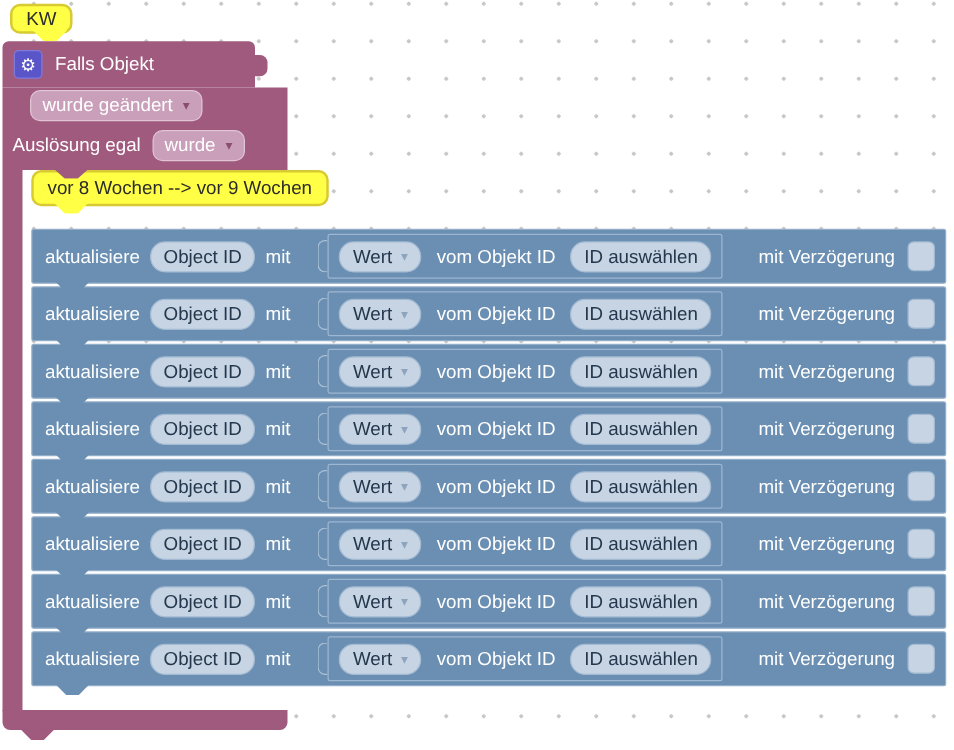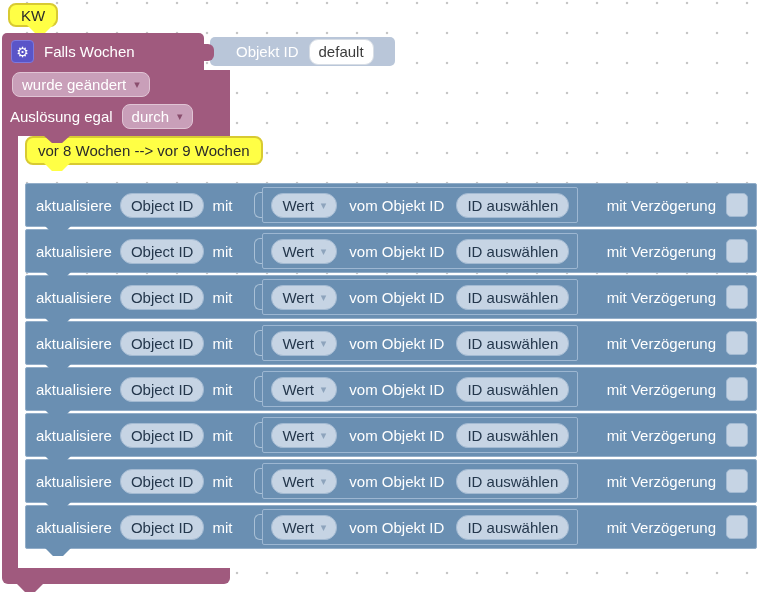--- a/index.html
+++ b/index.html
@@ -37,21 +37,21 @@
     width:21px;height:21px;border-radius:4px;background:#5a55c8;color:#fff;
     display:inline-flex;align-items:center;justify-content:center;font-size:14px;
     border:1px solid #7d79dd;cursor:pointer;
   }
   .p-dd{
     display:inline-flex;align-items:center;gap:8px;background:#c99fb9;
     border:1px solid #e0c4d4;border-radius:8px;color:#fff;padding:2px 9px;height:25px;
     box-sizing:border-box;cursor:pointer;white-space:nowrap;
   }
   .p-arrow{font-size:11px;color:#8a4e6e;}
-  #dd-change{position:absolute;left:12px;top:72px;z-index:3;}
+  #dd-change{position:absolute;left:24px;top:72px;z-index:3;}
   #trigger-row{position:absolute;left:10px;top:104px;z-index:3;display:flex;align-items:center;gap:9px;color:#fff;}
   
   #objekt-block{
     position:absolute;left:210px;top:37px;width:185px;height:29px;z-index:2;
     background:#b9c6d9;border-radius:5px;display:flex;align-items:center;gap:10px;
     padding-left:26px;box-sizing:border-box;color:#fff;
   }
   #objekt-field{
     background:#ffffff;border:1px solid #d7dde5;border-radius:9px;color:#3c3c3c;
     padding:1px 9px;height:22px;display:inline-flex;align-items:center;cursor:text;
@@ -100,37 +100,33 @@
   </div>
 
   <div id="p-body" class="purple"></div>
   <div id="p-strip" class="purple"></div>
   <div id="p-bar" class="purple"></div>
   <div id="p-bump-stmt" class="p-bump"></div>
   <div id="p-bump-bottom" class="p-bump"></div>
 
   <div id="p-header" class="purple">
     <span class="gear">⚙</span>
-    <span>Falls Wochen</span>
-  </div>
-
-  <div id="objekt-block">
-    <span>Objekt ID</span>
-    <span id="objekt-field">default</span>
-  </div>
+    <span>Falls Objekt</span>
+  </div>
+
   <div id="p-tab" class="purple"></div>
 
   <div id="dd-change" class="p-dd">
     <span>wurde geändert</span>
     <span class="p-arrow">▾</span>
   </div>
   <div id="trigger-row">
     <span>Auslösung egal</span>
     <span class="p-dd">
-      <span>durch</span>
+      <span>wurde</span>
       <span class="p-arrow">▾</span>
     </span>
   </div>
 
   <div id="stack">
   <div class="comment stack-comment">
     <span class="ctext">vor 8 Wochen --&gt; vor 9 Wochen</span>
   </div>
 
   <div class="row">

